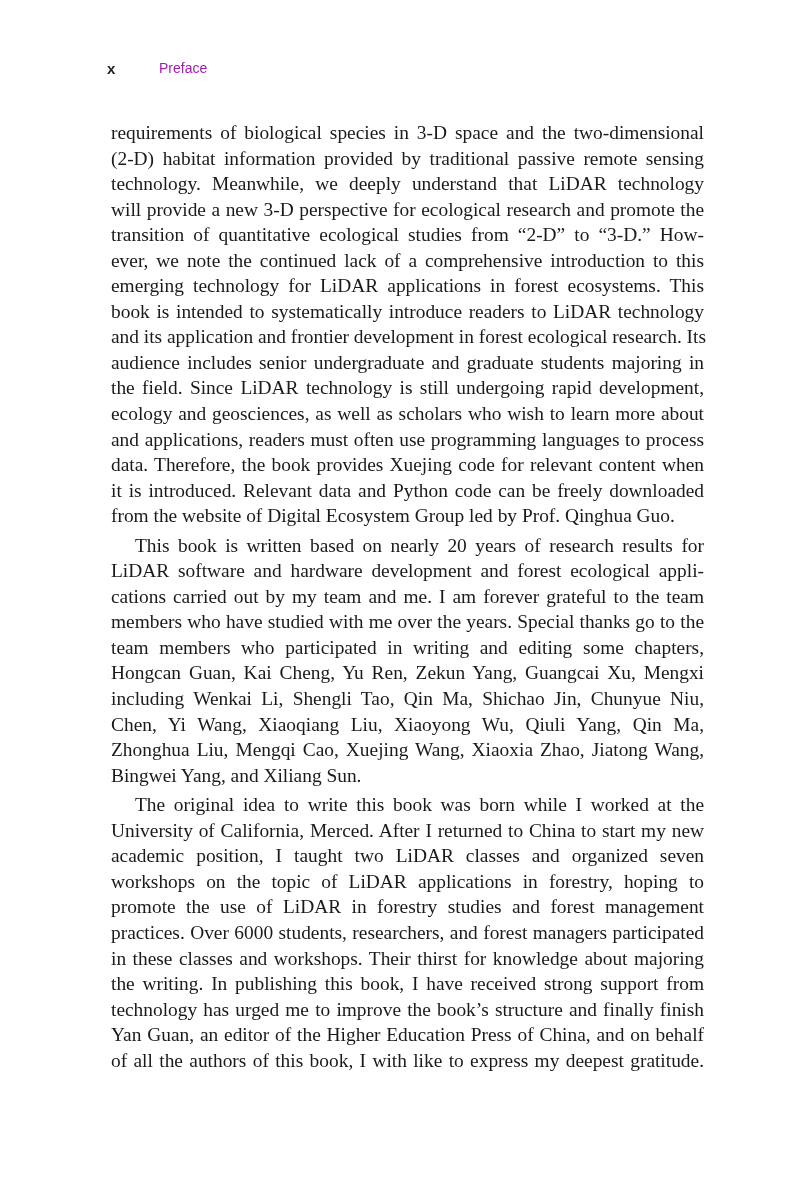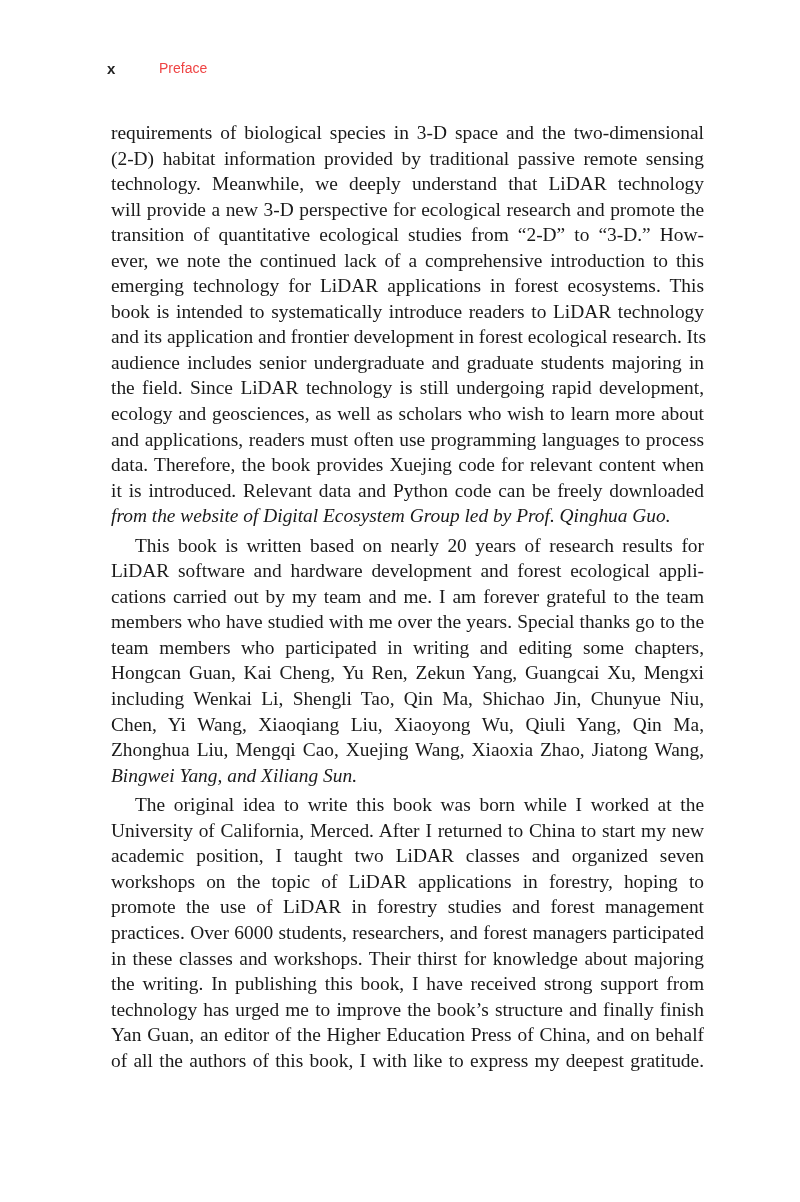--- a/index.html
+++ b/index.html
@@ -25,42 +25,41 @@
       font-size: 14px;
       color: #333333;
     }
     .page-number {
       font-weight: bold;
       font-size: 15px;
       color: #222222;
       width: 52px;
     }
     .running-title {
-      color: #ef4444;
+      color: #a21caf;
     }
     .body-text {
       position: absolute;
       top: 116px;
       left: 107px;
       width: 601px;
       font-family: "Liberation Serif", "DejaVu Serif", serif;
       font-size: 19.4px;
       line-height: 25.55px;
       color: #1a1a1a;
     }
     .line {
       display: block;
       text-align: justify;
       text-align-last: justify;
       white-space: nowrap;
       height: 25.55px;
     }
     .line.last {
       text-align-last: left;
-      font-style: italic;
     }
     .line.indent {
       padding-left: 24px;
     }
     .paragraph {
       margin: 4px;
     }
   </style>
 </head>
 <body>

